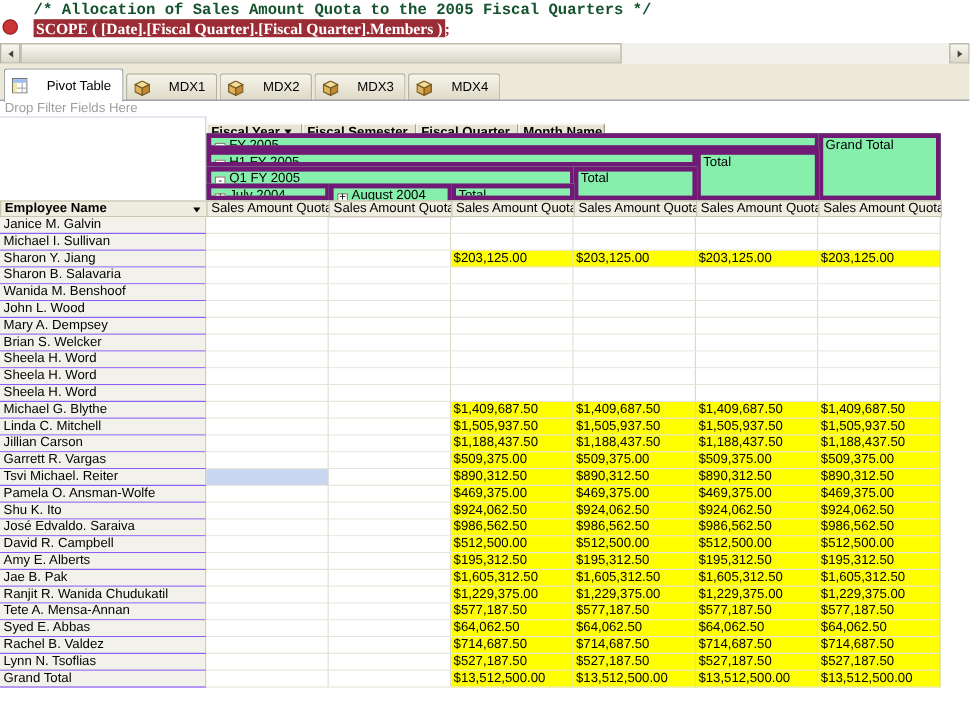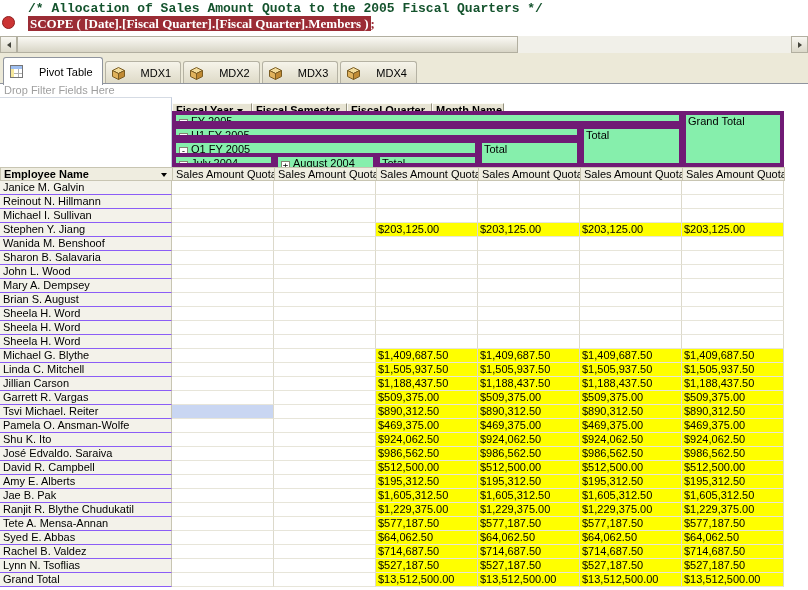--- a/index.html
+++ b/index.html
@@ -211,84 +211,75 @@
         <div class="grid-row">
           <div class="cell name-cell">Janice M. Galvin</div>
           <div class="cell value-cell"></div>
           <div class="cell value-cell"></div>
           <div class="cell value-cell"></div>
           <div class="cell value-cell"></div>
           <div class="cell value-cell"></div>
           <div class="cell value-cell"></div>
         </div>
         <div class="grid-row">
-          <div class="cell name-cell">Reinout N. Hillmann</div>
-          <div class="cell value-cell"></div>
-          <div class="cell value-cell"></div>
-          <div class="cell value-cell"></div>
-          <div class="cell value-cell"></div>
-          <div class="cell value-cell"></div>
-          <div class="cell value-cell"></div>
-        </div>
-        <div class="grid-row">
           <div class="cell name-cell">Michael I. Sullivan</div>
           <div class="cell value-cell"></div>
           <div class="cell value-cell"></div>
           <div class="cell value-cell"></div>
           <div class="cell value-cell"></div>
           <div class="cell value-cell"></div>
           <div class="cell value-cell"></div>
         </div>
         <div class="grid-row">
-          <div class="cell name-cell">Stephen Y. Jiang</div>
+          <div class="cell name-cell">Sharon Y. Jiang</div>
           <div class="cell value-cell"></div>
           <div class="cell value-cell"></div>
           <div class="cell value-cell hl">$203,125.00</div>
           <div class="cell value-cell hl">$203,125.00</div>
           <div class="cell value-cell hl">$203,125.00</div>
           <div class="cell value-cell hl">$203,125.00</div>
         </div>
         <div class="grid-row">
+          <div class="cell name-cell">Sharon B. Salavaria</div>
+          <div class="cell value-cell"></div>
+          <div class="cell value-cell"></div>
+          <div class="cell value-cell"></div>
+          <div class="cell value-cell"></div>
+          <div class="cell value-cell"></div>
+          <div class="cell value-cell"></div>
+        </div>
+        <div class="grid-row">
           <div class="cell name-cell">Wanida M. Benshoof</div>
           <div class="cell value-cell"></div>
           <div class="cell value-cell"></div>
           <div class="cell value-cell"></div>
           <div class="cell value-cell"></div>
           <div class="cell value-cell"></div>
           <div class="cell value-cell"></div>
         </div>
         <div class="grid-row">
-          <div class="cell name-cell">Sharon B. Salavaria</div>
-          <div class="cell value-cell"></div>
-          <div class="cell value-cell"></div>
-          <div class="cell value-cell"></div>
-          <div class="cell value-cell"></div>
-          <div class="cell value-cell"></div>
-          <div class="cell value-cell"></div>
-        </div>
-        <div class="grid-row">
           <div class="cell name-cell">John L. Wood</div>
           <div class="cell value-cell"></div>
           <div class="cell value-cell"></div>
           <div class="cell value-cell"></div>
           <div class="cell value-cell"></div>
           <div class="cell value-cell"></div>
           <div class="cell value-cell"></div>
         </div>
         <div class="grid-row">
           <div class="cell name-cell">Mary A. Dempsey</div>
           <div class="cell value-cell"></div>
           <div class="cell value-cell"></div>
           <div class="cell value-cell"></div>
           <div class="cell value-cell"></div>
           <div class="cell value-cell"></div>
           <div class="cell value-cell"></div>
         </div>
         <div class="grid-row">
-          <div class="cell name-cell">Brian S. August</div>
+          <div class="cell name-cell">Brian S. Welcker</div>
           <div class="cell value-cell"></div>
           <div class="cell value-cell"></div>
           <div class="cell value-cell"></div>
           <div class="cell value-cell"></div>
           <div class="cell value-cell"></div>
           <div class="cell value-cell"></div>
         </div>
         <div class="grid-row">
           <div class="cell name-cell">Sheela H. Word</div>
           <div class="cell value-cell"></div>
@@ -409,21 +400,21 @@
         <div class="grid-row">
           <div class="cell name-cell">Jae B. Pak</div>
           <div class="cell value-cell"></div>
           <div class="cell value-cell"></div>
           <div class="cell value-cell hl">$1,605,312.50</div>
           <div class="cell value-cell hl">$1,605,312.50</div>
           <div class="cell value-cell hl">$1,605,312.50</div>
           <div class="cell value-cell hl">$1,605,312.50</div>
         </div>
         <div class="grid-row">
-          <div class="cell name-cell">Ranjit R. Blythe Chudukatil</div>
+          <div class="cell name-cell">Ranjit R. Wanida Chudukatil</div>
           <div class="cell value-cell"></div>
           <div class="cell value-cell"></div>
           <div class="cell value-cell hl">$1,229,375.00</div>
           <div class="cell value-cell hl">$1,229,375.00</div>
           <div class="cell value-cell hl">$1,229,375.00</div>
           <div class="cell value-cell hl">$1,229,375.00</div>
         </div>
         <div class="grid-row">
           <div class="cell name-cell">Tete A. Mensa-Annan</div>
           <div class="cell value-cell"></div>

